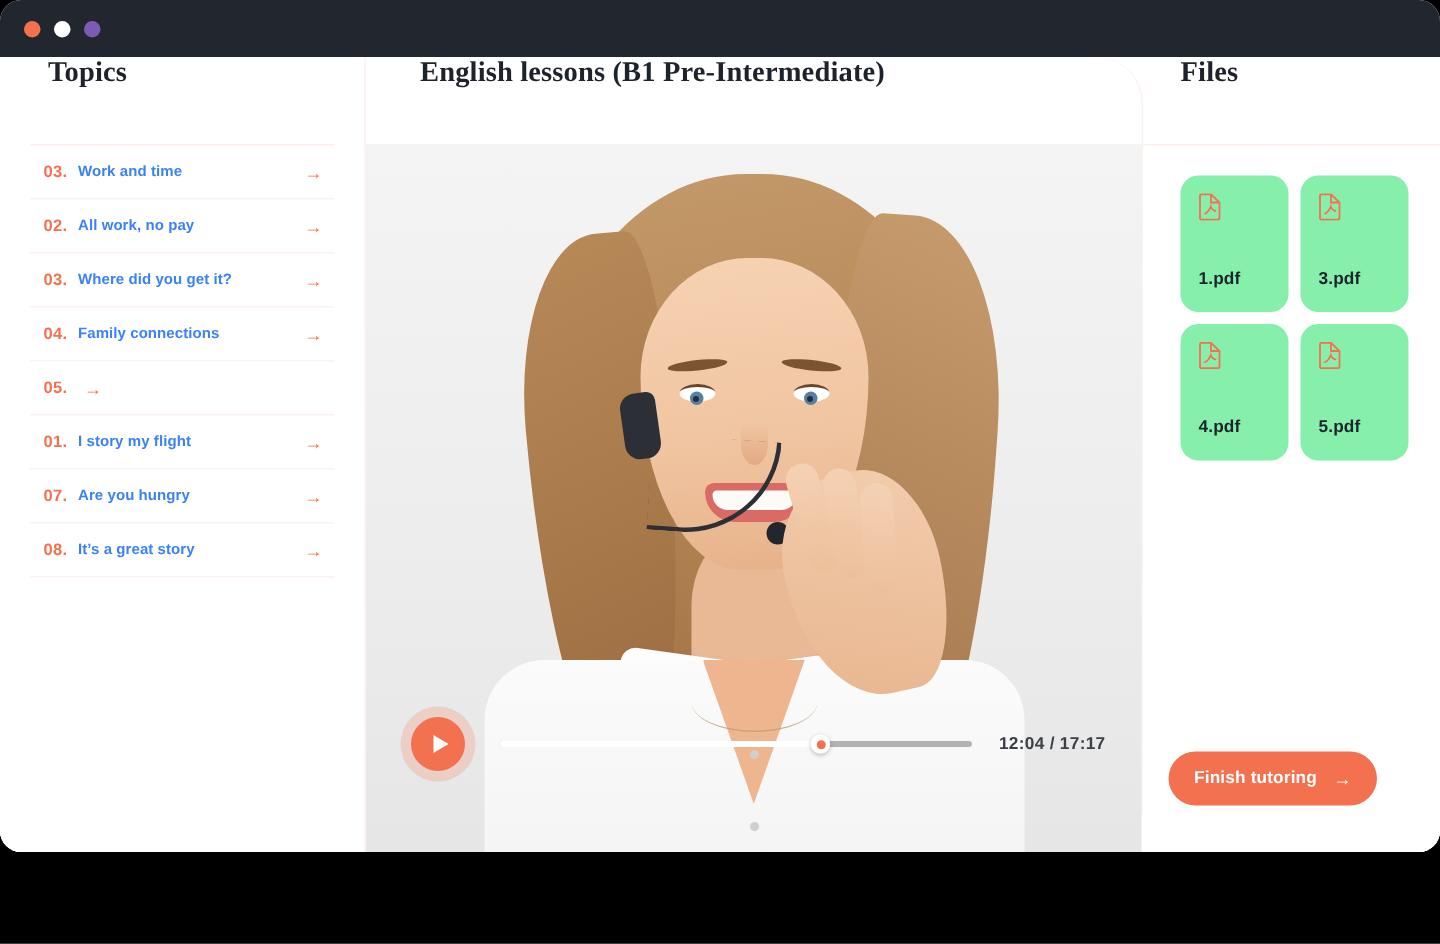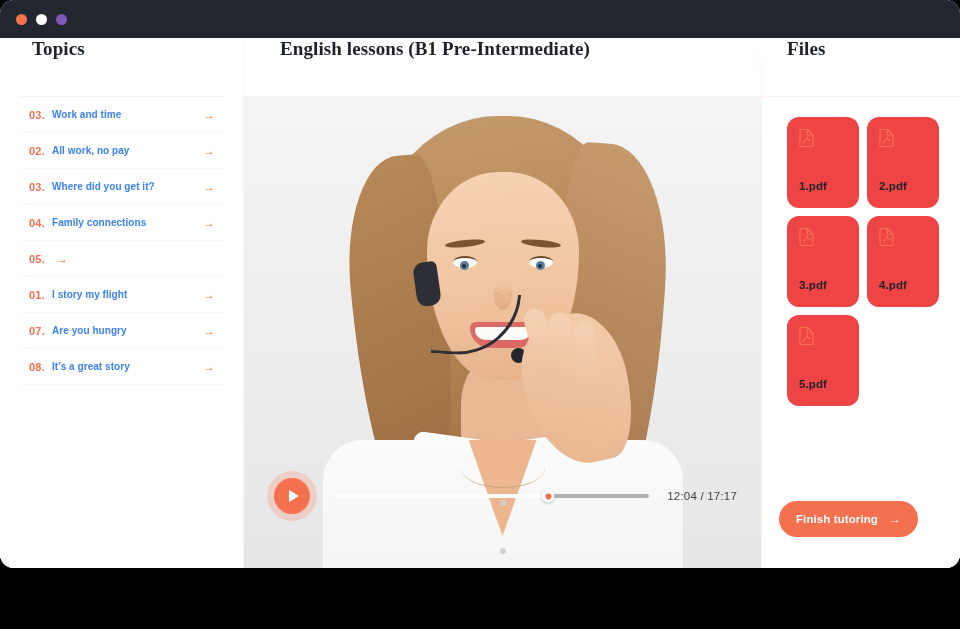--- a/index.html
+++ b/index.html
@@ -452,37 +452,37 @@
     position: absolute;
     left: 50%; top: 50%;
     transform: translate(-50%,-50%);
     width: 6px; height: 6px;
     border-radius: 50%;
     background: #f4714f;
   }
   .time-text {
     flex: 0 0 auto;
     font-size: 11.5px;
-    font-weight: 400;
+    font-weight: 700;
     color: #3b3f46;
     letter-spacing: 0.2px;
     white-space: nowrap;
   }
 
   
   .files-grid {
     display: grid;
     grid-template-columns: 72px 72px;
     gap: 8px;
     padding: 20px 0 0 25px;
   }
   .file-card {
     width: 72px;
     height: 91px;
-    background: #ef4444;
+    background: #86efac;
     border-radius: 12px;
     padding: 12px 0 0 12px;
     position: relative;
     cursor: pointer;
   }
   .file-icon { line-height: 0; }
   .file-name {
     position: absolute;
     left: 12px;
     bottom: 16px;
@@ -655,30 +655,20 @@
           <span class="file-icon">
             <svg width="15" height="18" viewBox="0 0 15 18" fill="none">
               <path d="M1 1.6A1.1 1.1 0 0 1 2.1.5h6.2L14 6.1v10.3a1.1 1.1 0 0 1-1.1 1.1H2.1A1.1 1.1 0 0 1 1 16.4V1.6z" stroke="#f4714f" stroke-width="1.2" fill="none"></path>
               <path d="M8.3.6v5.4H14" stroke="#f4714f" stroke-width="1.2" fill="none"></path>
               <path d="M4.3 13.6c2-1.3 3.3-3.2 3.9-5 .2.9.9 2 1.9 2.6.5.3 1 .4 1.3.3" stroke="#f4714f" stroke-width="1.1" stroke-linecap="round" fill="none"></path>
             </svg>
           </span>
           <span class="file-name">1.pdf</span>
         </div>
 
-        <div class="file-card">
-          <span class="file-icon">
-            <svg width="15" height="18" viewBox="0 0 15 18" fill="none">
-              <path d="M1 1.6A1.1 1.1 0 0 1 2.1.5h6.2L14 6.1v10.3a1.1 1.1 0 0 1-1.1 1.1H2.1A1.1 1.1 0 0 1 1 16.4V1.6z" stroke="#f4714f" stroke-width="1.2" fill="none"></path>
-              <path d="M8.3.6v5.4H14" stroke="#f4714f" stroke-width="1.2" fill="none"></path>
-              <path d="M4.3 13.6c2-1.3 3.3-3.2 3.9-5 .2.9.9 2 1.9 2.6.5.3 1 .4 1.3.3" stroke="#f4714f" stroke-width="1.1" stroke-linecap="round" fill="none"></path>
-            </svg>
-          </span>
-          <span class="file-name">2.pdf</span>
-        </div>
 
         <div class="file-card">
           <span class="file-icon">
             <svg width="15" height="18" viewBox="0 0 15 18" fill="none">
               <path d="M1 1.6A1.1 1.1 0 0 1 2.1.5h6.2L14 6.1v10.3a1.1 1.1 0 0 1-1.1 1.1H2.1A1.1 1.1 0 0 1 1 16.4V1.6z" stroke="#f4714f" stroke-width="1.2" fill="none"></path>
               <path d="M8.3.6v5.4H14" stroke="#f4714f" stroke-width="1.2" fill="none"></path>
               <path d="M4.3 13.6c2-1.3 3.3-3.2 3.9-5 .2.9.9 2 1.9 2.6.5.3 1 .4 1.3.3" stroke="#f4714f" stroke-width="1.1" stroke-linecap="round" fill="none"></path>
             </svg>
           </span>
           <span class="file-name">3.pdf</span>

